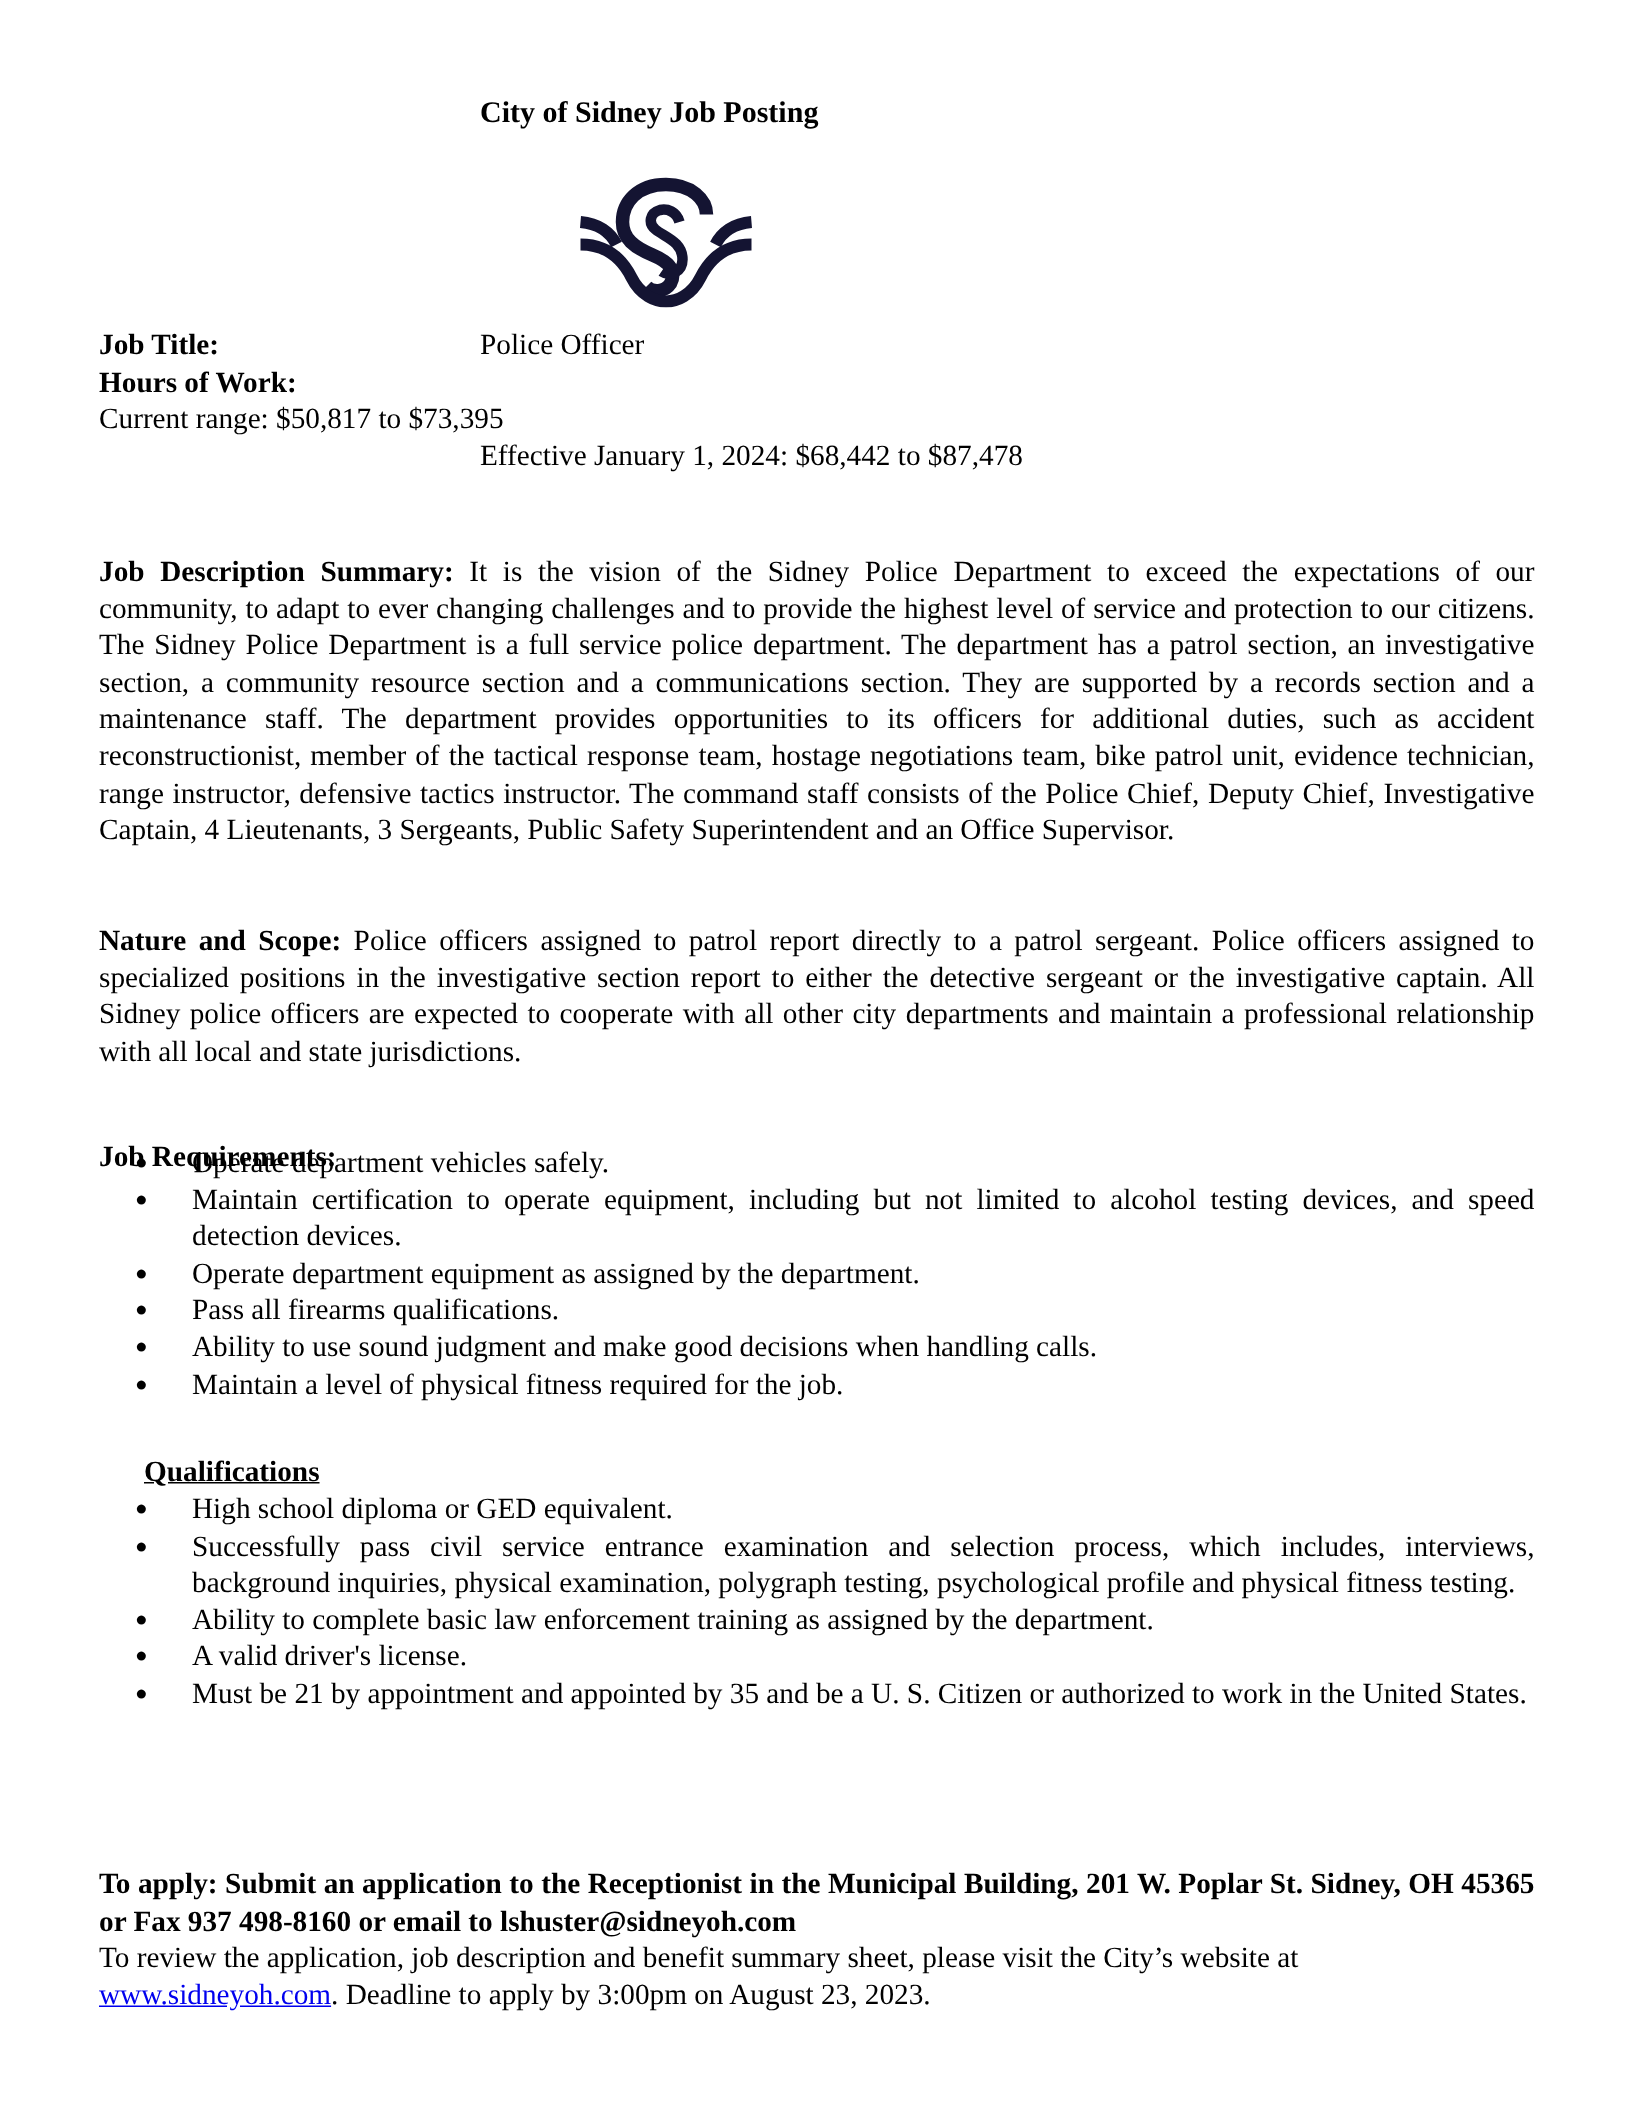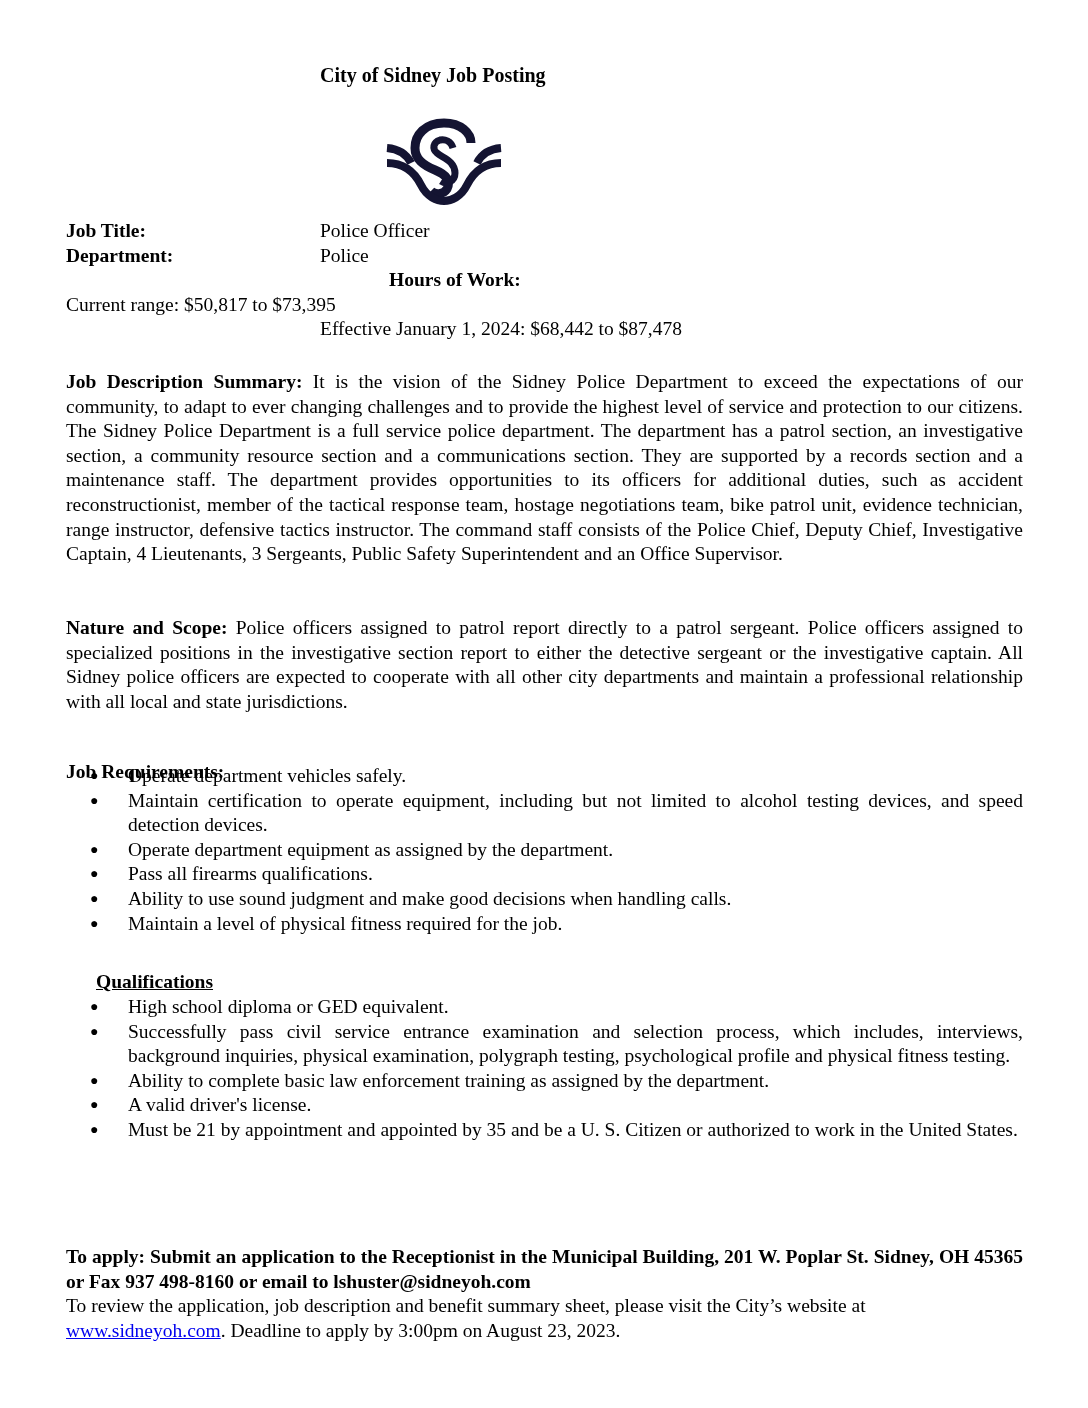--- a/index.html
+++ b/index.html
@@ -8,21 +8,21 @@
     font-family: "Liberation Serif", "DejaVu Serif", serif;
     color: #000; font-size: 19.5px;
   }
   .page { position: absolute; left: 0; top: 0; width: 1088px; height: 1408px; border-radius: 27px; }
   .title {
     position: absolute; left: 320px; top: 64px;
     font-weight: bold; font-size: 20px;
   }
   .logo { position: absolute; left: 385px; top: 115px; width: 118px; height: 90px; }
   .facts { position: absolute; left: 66px; top: 219px; width: 900px; }
-  .fact-row { display: flex; line-height: 24.5px; justify-content: center; }
+  .fact-row { display: flex; line-height: 24.5px; }
   .fact-label { width: 254px; font-weight: bold; }
   .fact-value { flex: 1; }
   .para {
     position: absolute; left: 66px; width: 957px;
     text-align: justify; line-height: 24.6px;
   }
   .para b { font-weight: bold; }
   .heading { position: absolute; left: 66px; font-weight: bold; line-height: 24.6px; }
   .heading.u { text-decoration: underline; margin-left: 30px; }
   ul.bullets {
@@ -61,24 +61,20 @@
       <path d="M116 48 C98 48 88 58 82 70 C76 82 66 86 59 86" stroke-width="8"></path>
     </g>
   </svg>
 
   <div class="facts">
     <div class="fact-row">
       <span class="fact-label">Job Title:</span>
       <span class="fact-value">Police Officer</span>
     </div>
     <div class="fact-row">
-      <span class="fact-label">Department:</span>
-      <span class="fact-value">Police</span>
-    </div>
-    <div class="fact-row">
       <span class="fact-label">Hours of Work:</span>
     </div>
     <div class="fact-row">
       <span class="fact-value">Current range:  $50,817 to $73,395</span>
     </div>
     <div class="fact-row">
       <span class="fact-label"></span>
       <span class="fact-value">Effective January 1, 2024:  $68,442 to $87,478</span>
     </div>
   </div>

